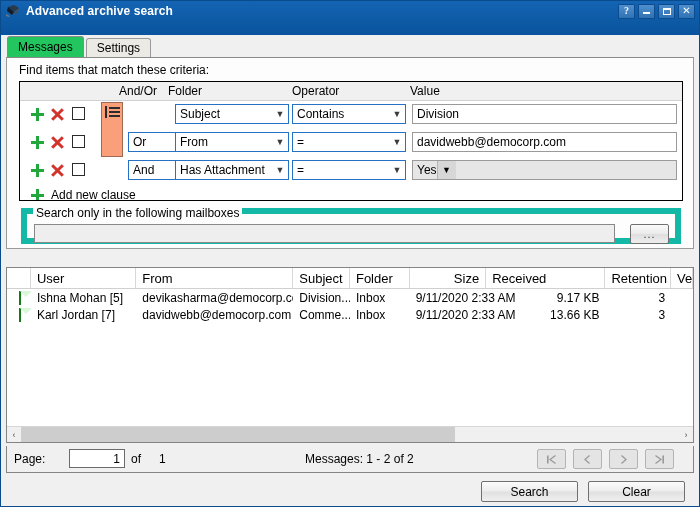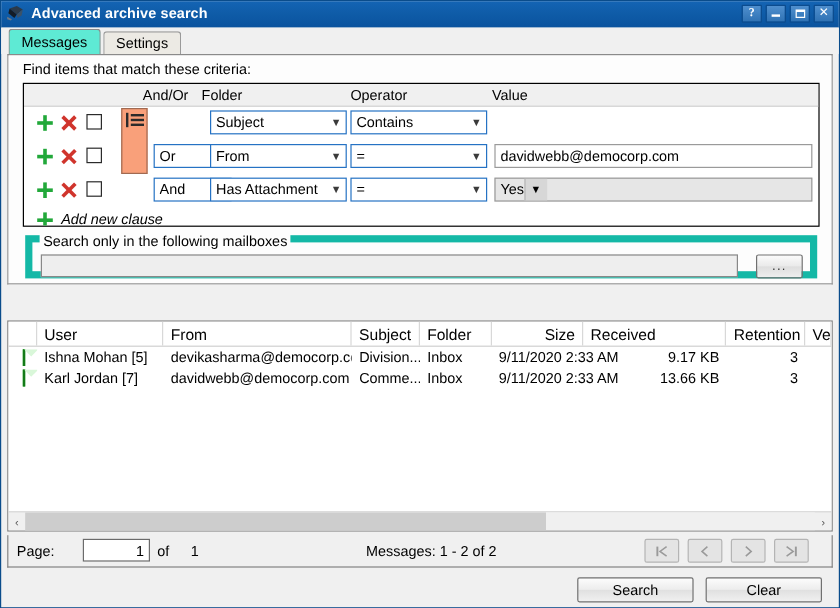--- a/index.html
+++ b/index.html
@@ -10,21 +10,21 @@
   }
   .window{
     width:700px;height:507px;box-sizing:border-box;
     border:1px solid #0a4c8b;background:#f0f0f0;
     display:flex;flex-direction:column;position:relative;
   }
   
   .titlebar{
     height:20px;min-height:20px;
     background:linear-gradient(180deg,#1464b4 0%,#0f5ca8 45%,#0a539e 100%);
-    display:flex;align-items:center;padding:0 2px 2px 4px;color:#fff;
+    display:flex;align-items:center;padding:0 2px 14px 4px;color:#fff;
   }
   .title-icon{width:16px;height:14px;position:relative;margin-right:5px;flex:0 0 auto;}
   .title-text{font-size:12px;font-weight:bold;color:#fff;letter-spacing:.1px;flex:1 1 auto;}
   .tb-buttons{display:flex;gap:3px;align-items:center;padding-right:2px;}
   .tb-btn{
     width:17px;height:15px;box-sizing:border-box;
     background:linear-gradient(180deg,#4f8fce 0%,#2f72b4 100%);
     border:1px solid #0c4c8e;border-radius:1px;
     display:flex;align-items:center;justify-content:center;
     color:#fff;font-size:10px;line-height:1;position:relative;cursor:default;
@@ -40,21 +40,21 @@
     padding:5px 0 0 6px;box-sizing:border-box;background:#f0f0f0;
     display:flex;align-items:flex-end;
   }
   .tab{
     height:19px;box-sizing:border-box;padding:0 10px;
     display:flex;align-items:center;font-size:12px;
     border:1px solid #9a9a9a;border-bottom:none;
     border-radius:3px 3px 0 0;background:#eceae4;color:#000;
     position:relative;margin-right:2px;
   }
-  .tab.active{background:#5eead4;height:21px;z-index:3;border-color:#8a8a8a;}
+  .tab.active{background:#22c55e;height:21px;z-index:3;border-color:#8a8a8a;}
 
   
   .upper{
     margin:0 5px;background:#fdfdfd;border:1px solid #9a9a9a;border-top:1px solid #8a8a8a;
     box-sizing:border-box;position:relative;height:192px;
   }
   .find-label{position:absolute;left:12px;top:5px;font-size:12px;}
 
   .crit-box{
     position:absolute;left:12px;top:23px;right:10px;height:120px;
@@ -114,21 +114,21 @@
     border:1px solid #9a9a9a;background:#fff;font-size:12px;
     display:flex;align-items:center;padding-left:4px;
   }
   .cmb-val{
     position:absolute;box-sizing:border-box;height:20px;top:3px;left:392px;right:5px;
     border:1px solid #9a9a9a;background:#e6e6e6;font-size:12px;
     display:flex;align-items:center;padding-left:4px;cursor:default;
   }
   .cmb-val .arr{width:18px;background:#d7d7d7;height:100%;border-left:1px solid #b5b5b5;}
 
-  .add-row{position:relative;height:22px;font-style:italic;}
+  .add-row{position:relative;height:22px;}
   .add-row .ico-plus{top:4px;}
   .add-label{position:absolute;left:31px;top:3px;font-size:12px;}
 
   
   .mbox-group{
     position:absolute;left:14px;top:150px;right:12px;height:36px;
     border:6px solid #14b8a6;box-sizing:border-box;text-align:right;
   }
   .mbox-legend{
     position:absolute;left:6px;top:-8px;background:#fdfdfd;padding:0 3px;font-size:12px;
@@ -291,20 +291,23 @@
               <span class="grip-l3"></span>
           </div>
         </div>
         <div class="cmb cmb-field">
           <span class="cv">Subject</span>
           <span class="arr">▼</span>
         </div>
         <div class="cmb cmb-oper">
           <span class="cv">Contains</span>
           <span class="arr">▼</span>
+        </div>
+        <div class="txt">
+          <span>Division</span>
         </div>
       </div>
 
       <div class="crit-row">
         <div class="ico-plus">
           <span class="plus-h"></span>
             <span class="plus-v"></span>
         </div>
         <div class="ico-cross">
           <span class="x-a"></span>

